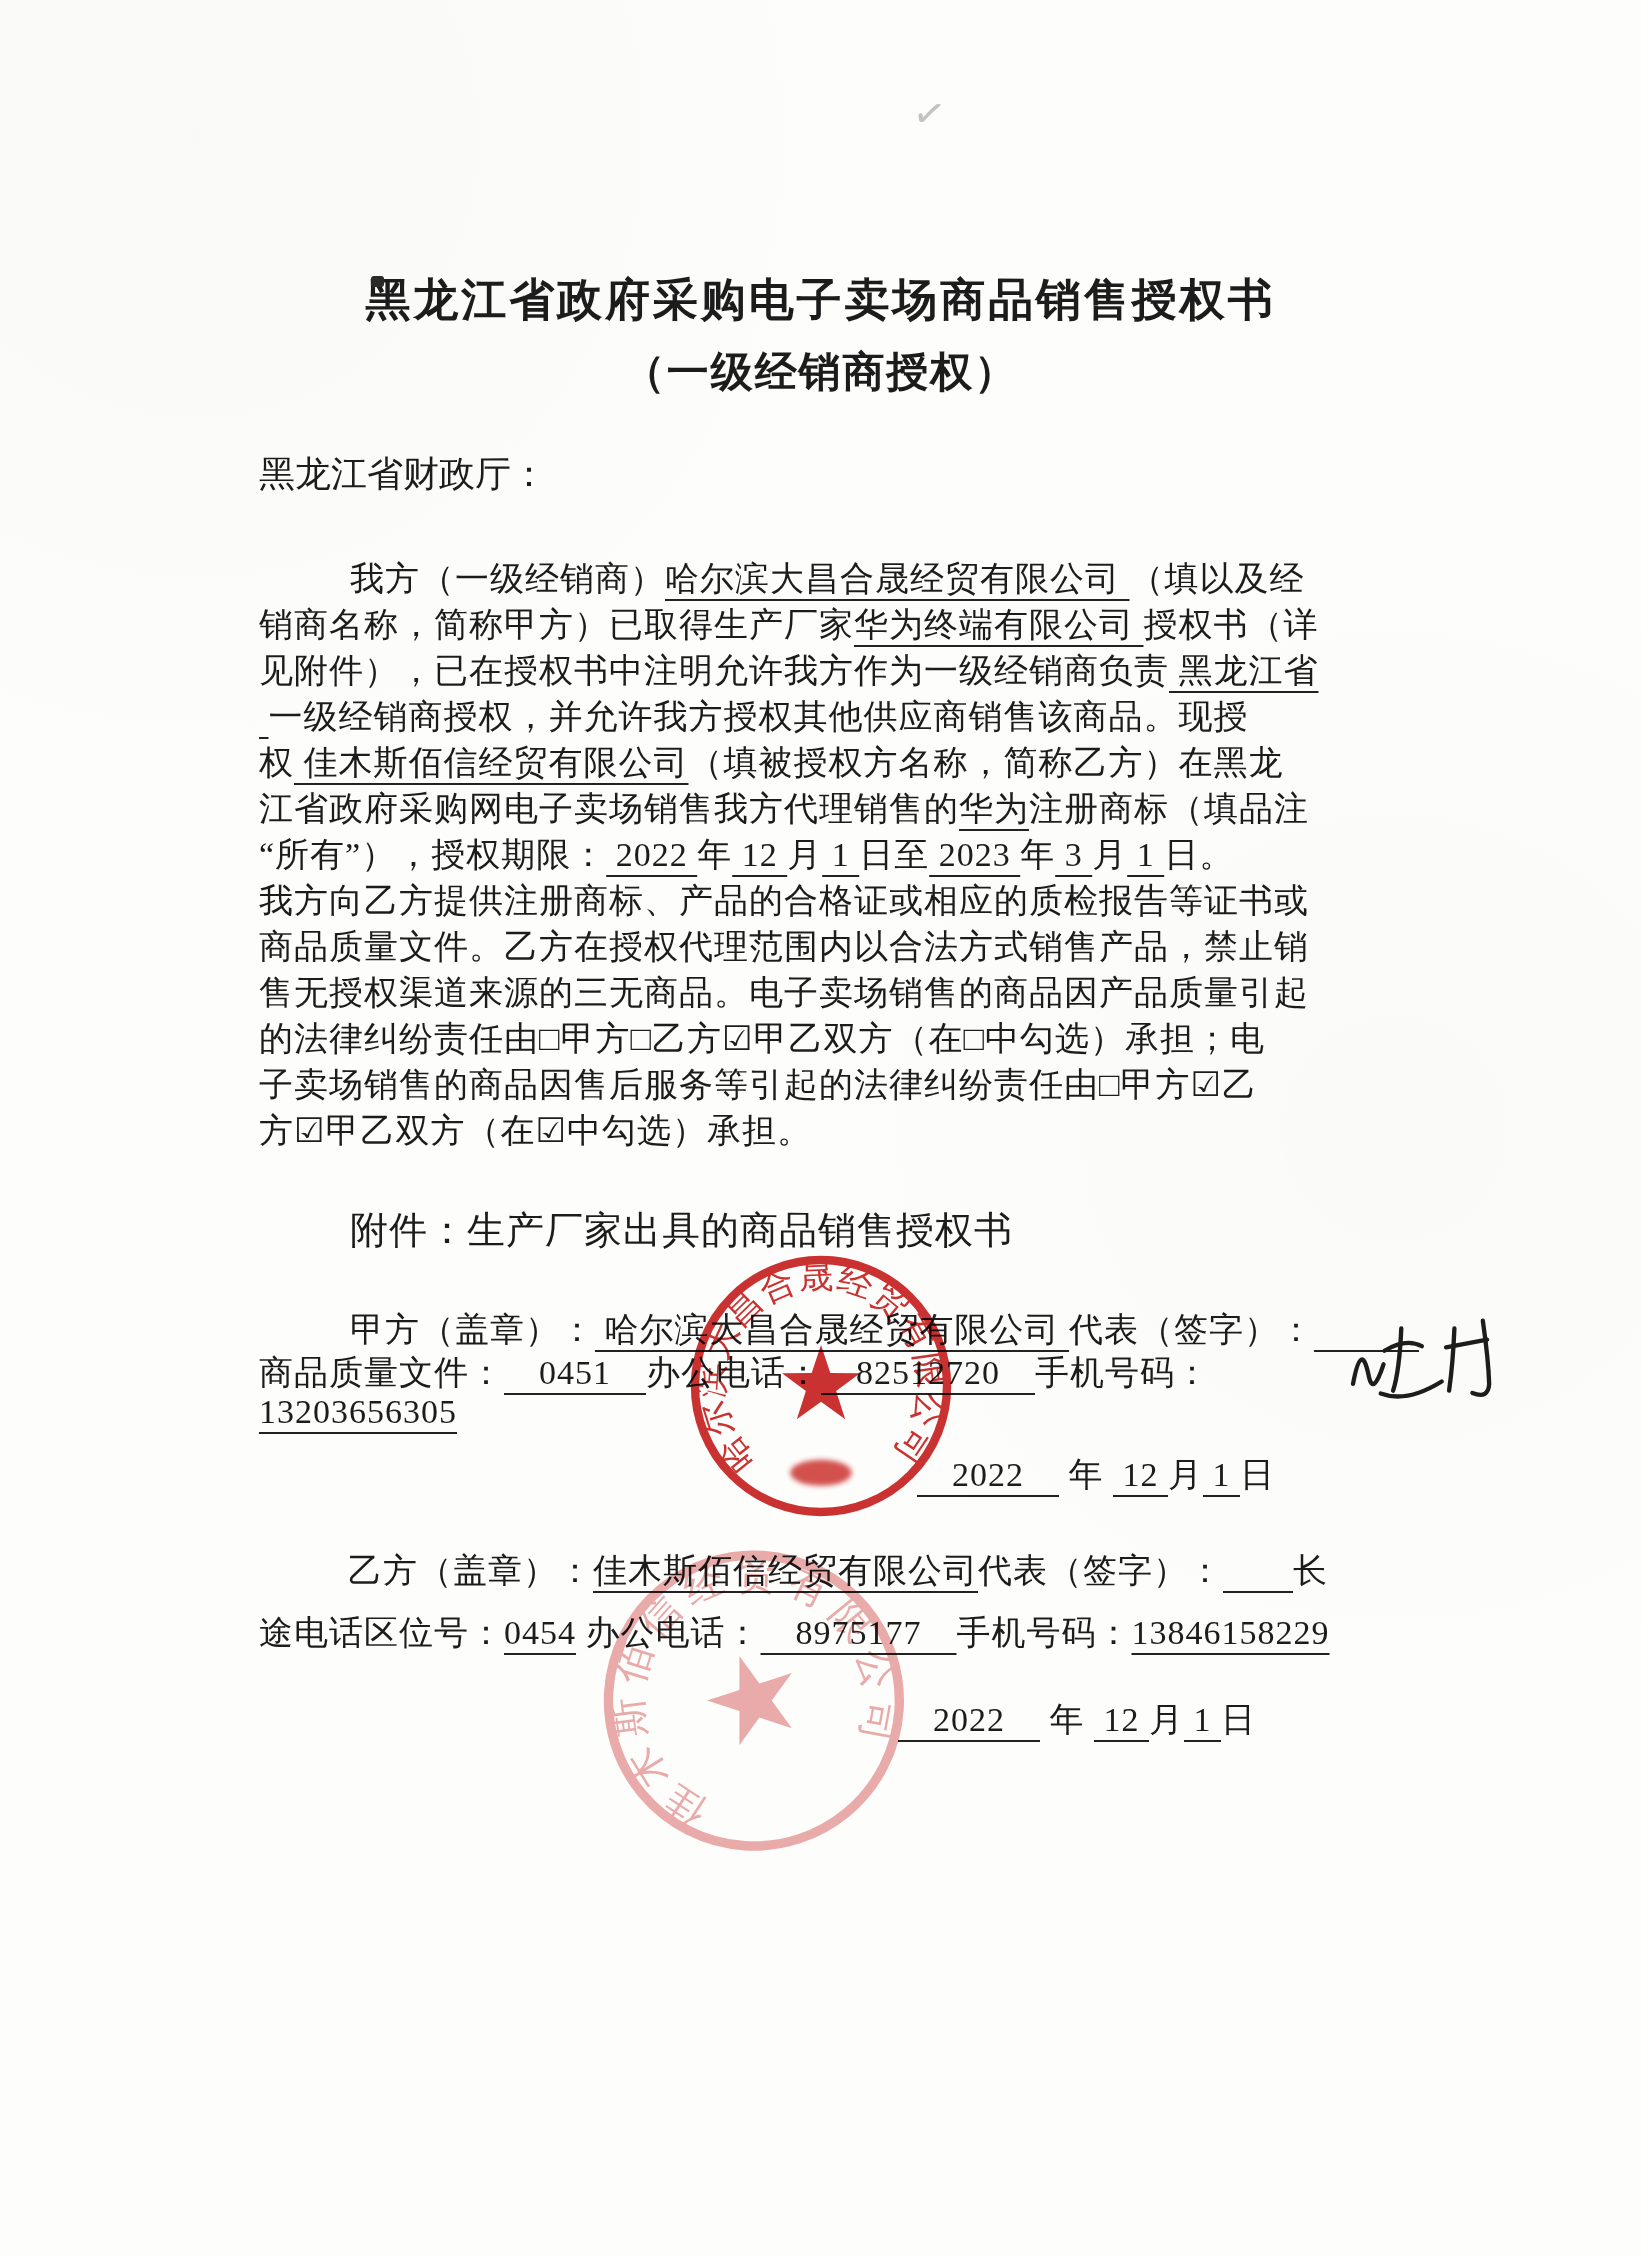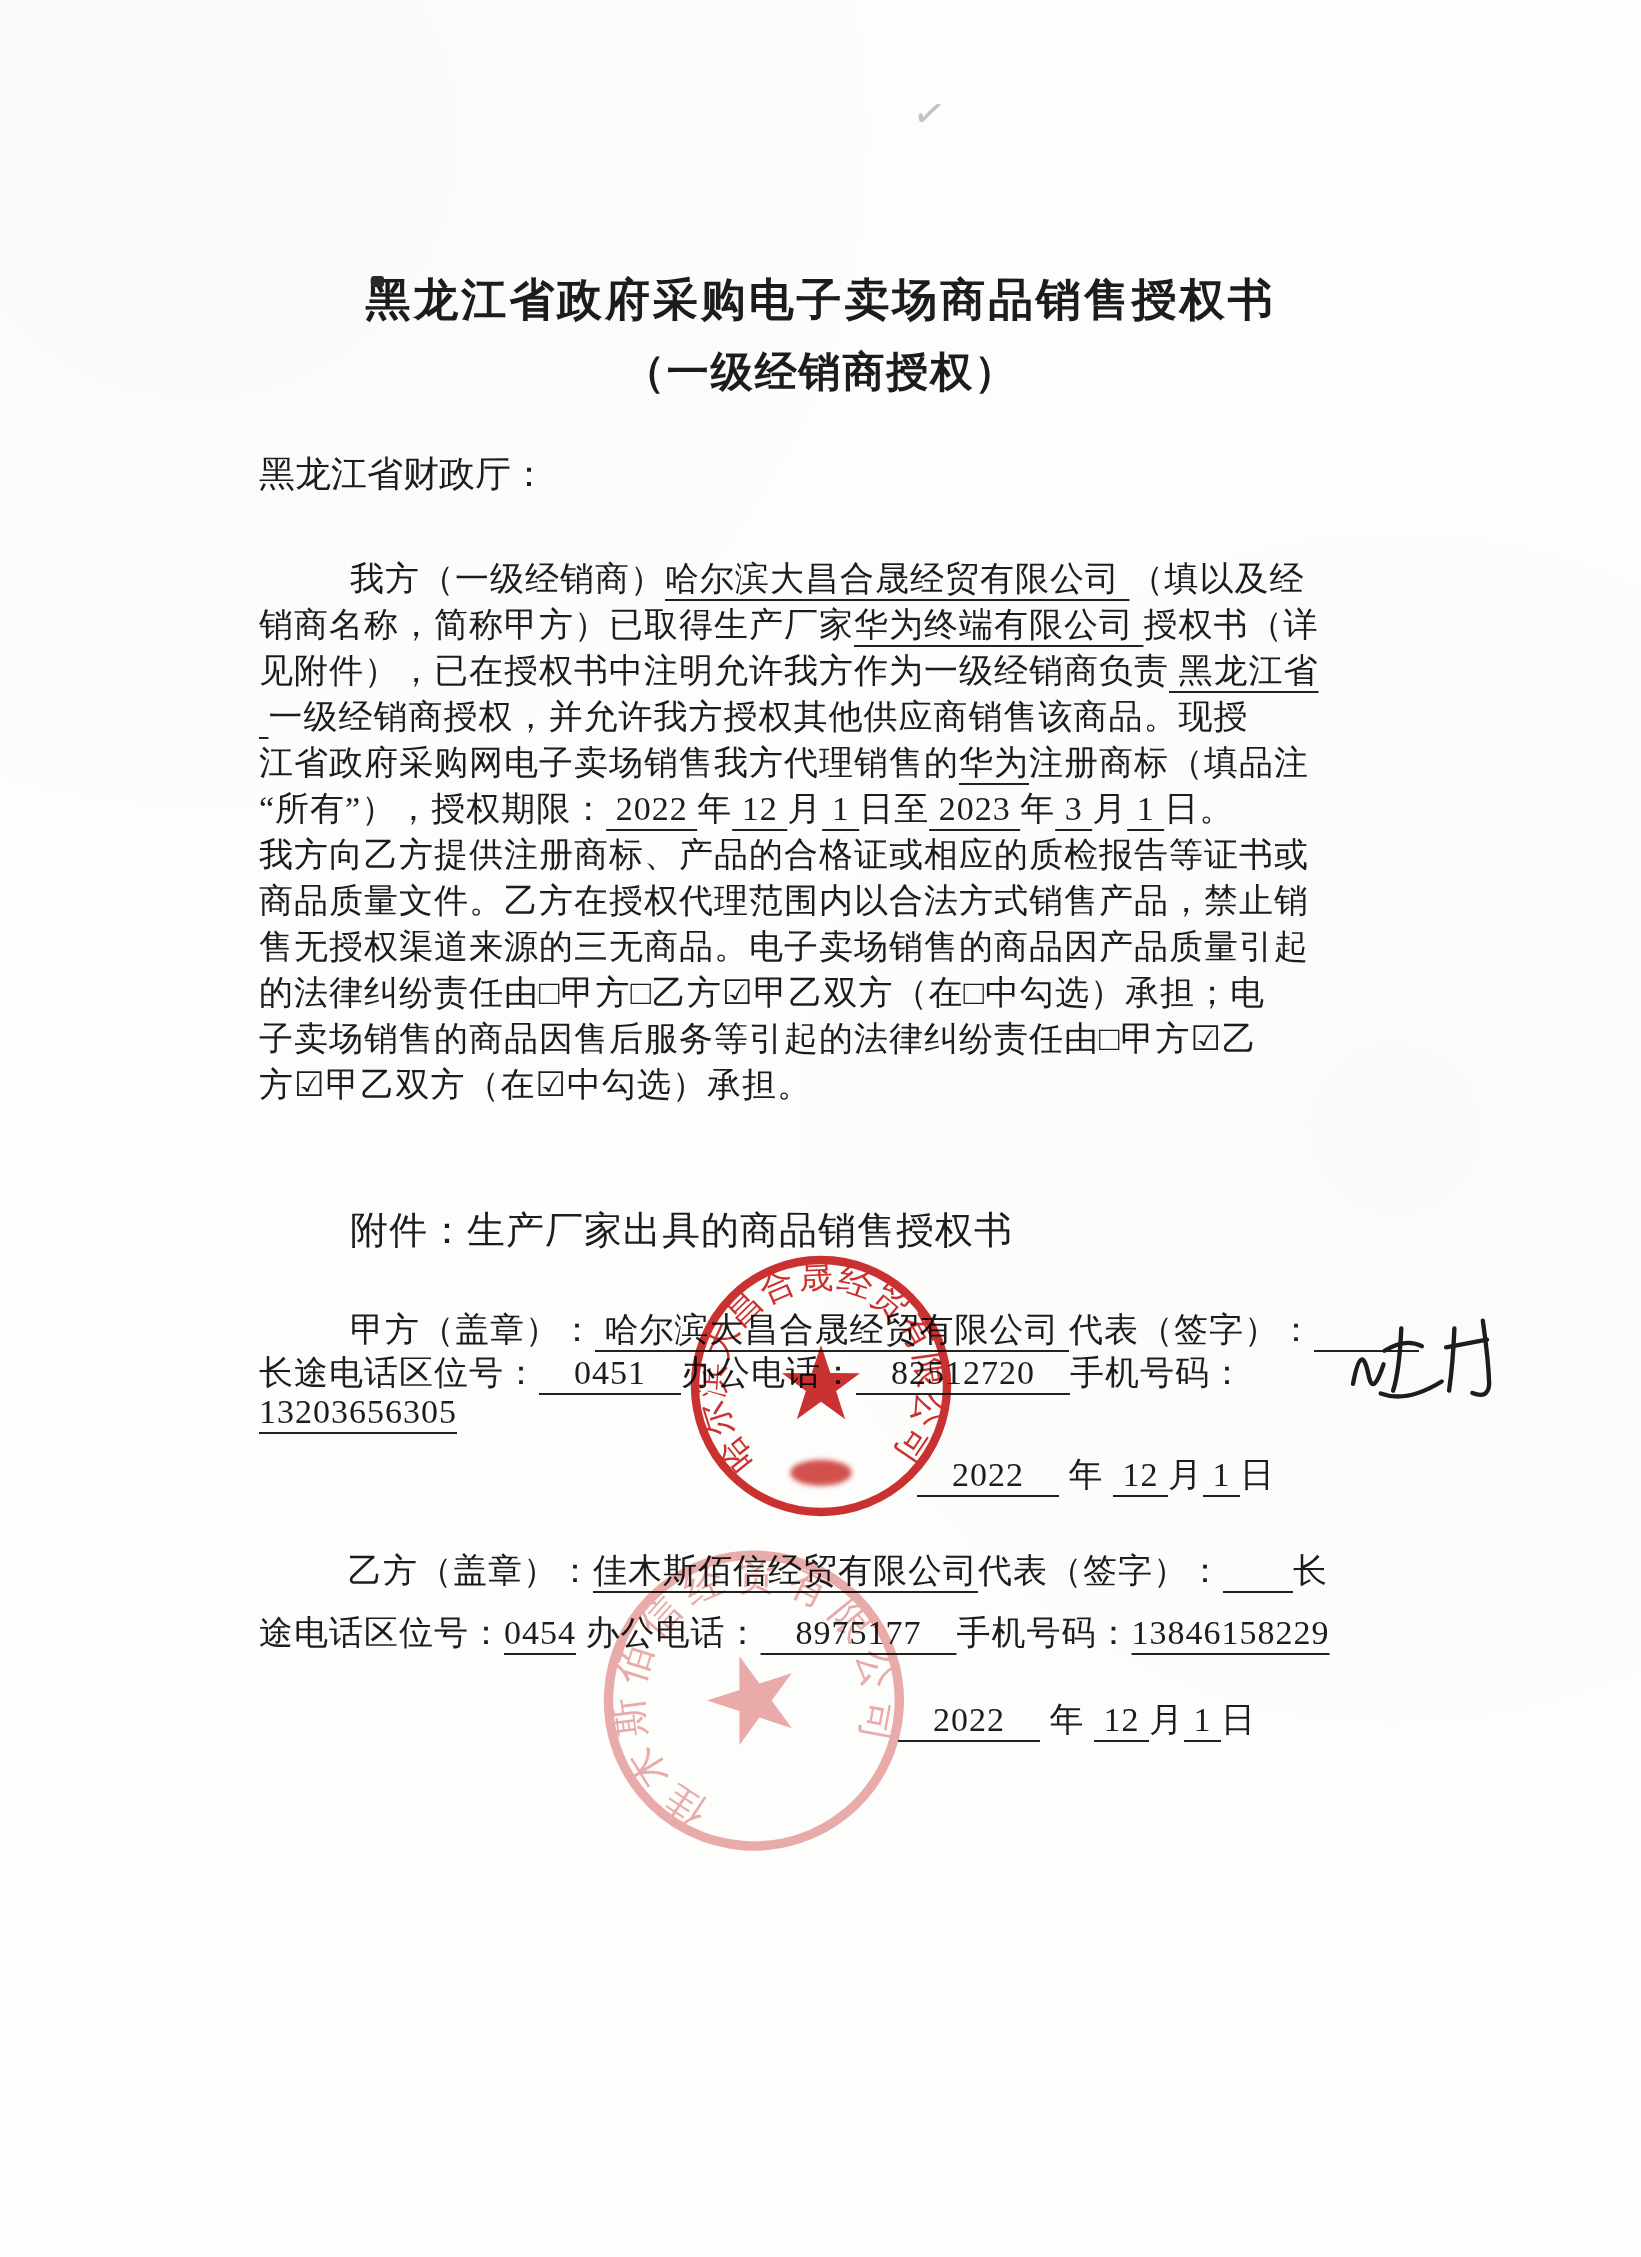--- a/index.html
+++ b/index.html
@@ -71,34 +71,35 @@
   <div class="abs doc-title title1">黑龙江省政府采购电子卖场商品销售授权书</div>
   <div class="abs doc-title title2">（一级经销商授权）</div>
 
   <div class="abs salutation">黑龙江省财政厅：</div>
 
   <div class="abs bodytext">
     <div class="line indent"><span>我方（一级经销商）</span><span class="u">哈尔滨大昌合晟经贸有限公司 </span><span>（填以及经</span></div>
     <div class="line"><span>销商名称，简称甲方）已取得生产厂家</span><span class="u">华为终端有限公司 </span><span>授权书（详</span></div>
     <div class="line"><span>见附件），已在授权书中注明允许我方作为一级经销商负责</span><span class="u"> 黑龙江省</span></div>
     <div class="line"><span class="u"> </span><span>一级经销商授权，并允许我方授权其他供应商销售该商品。现授</span></div>
+    <div class="line"><span>权</span><span class="u"> 佳木斯佰信经贸有限公司</span><span>（填被授权方名称，简称乙方）在黑龙</span></div>
     <div class="line"><span>江省政府采购网电子卖场销售我方代理销售的</span><span class="u">华为</span><span>注册商标（填品注</span></div>
     <div class="line"><span>“所有”），授权期限：</span><span class="u"> 2022 </span><span>年</span><span class="u"> 12 </span><span>月</span><span class="u"> 1 </span><span>日至</span><span class="u"> 2023 </span><span>年</span><span class="u"> 3 </span><span>月</span><span class="u"> 1 </span><span>日。</span></div>
     <div class="line"><span>我方向乙方提供注册商标、产品的合格证或相应的质检报告等证书或</span></div>
     <div class="line"><span>商品质量文件。乙方在授权代理范围内以合法方式销售产品，禁止销</span></div>
     <div class="line"><span>售无授权渠道来源的三无商品。电子卖场销售的商品因产品质量引起</span></div>
     <div class="line"><span>的法律纠纷责任由□甲方□乙方☑甲乙双方（在□中勾选）承担；电</span></div>
     <div class="line"><span>子卖场销售的商品因售后服务等引起的法律纠纷责任由□甲方☑乙</span></div>
     <div class="line"><span>方☑甲乙双方（在☑中勾选）承担。</span></div>
   </div>
 
   <div class="abs attachment">附件：生产厂家出具的商品销售授权书</div>
 
   <div class="abs partyline line a1"><span>甲方（盖章）：</span><span class="u"> 哈尔滨大昌合晟经贸有限公司 </span><span>代表（签字）：</span><span class="u">　　　</span></div>
-  <div class="abs partyline line a2"><span>长途电话区位号：</span><span class="u">　0451　</span><span>办公电话：</span><span class="u">　82512720　</span><span>手机号码：</span></div>
+  <div class="abs partyline line a2"><span>商品质量文件：</span><span class="u">　0451　</span><span>办公电话：</span><span class="u">　82512720　</span><span>手机号码：</span></div>
   <div class="abs partyline line a3"><span class="u">13203656305</span></div>
   <div class="abs partyline line a-date"><span class="u">　2022　</span><span> 年 </span><span class="u"> 12 </span><span>月</span><span class="u"> 1 </span><span>日</span></div>
 
   <div class="abs partyline line b1"><span>乙方（盖章）：</span><span class="u">佳木斯佰信经贸有限公司</span><span>代表（签字）：</span><span class="u">　　</span><span>长</span></div>
   <div class="abs partyline line b2"><span>途电话区位号：</span><span class="u">0454</span><span> 办公电话：</span><span class="u">　8975177　</span><span>手机号码：</span><span class="u">13846158229</span></div>
   <div class="abs partyline line b-date"><span class="u">　2022　</span><span> 年 </span><span class="u"> 12 </span><span>月</span><span class="u"> 1 </span><span>日</span></div>
 
   <div class="abs signature">
     <svg width="183" height="111" viewBox="0 0 190 115">
       <g fill="none" stroke="#1d1d1d" stroke-width="4.5" stroke-linecap="round" stroke-linejoin="round" transform="rotate(-4 95 57)">

